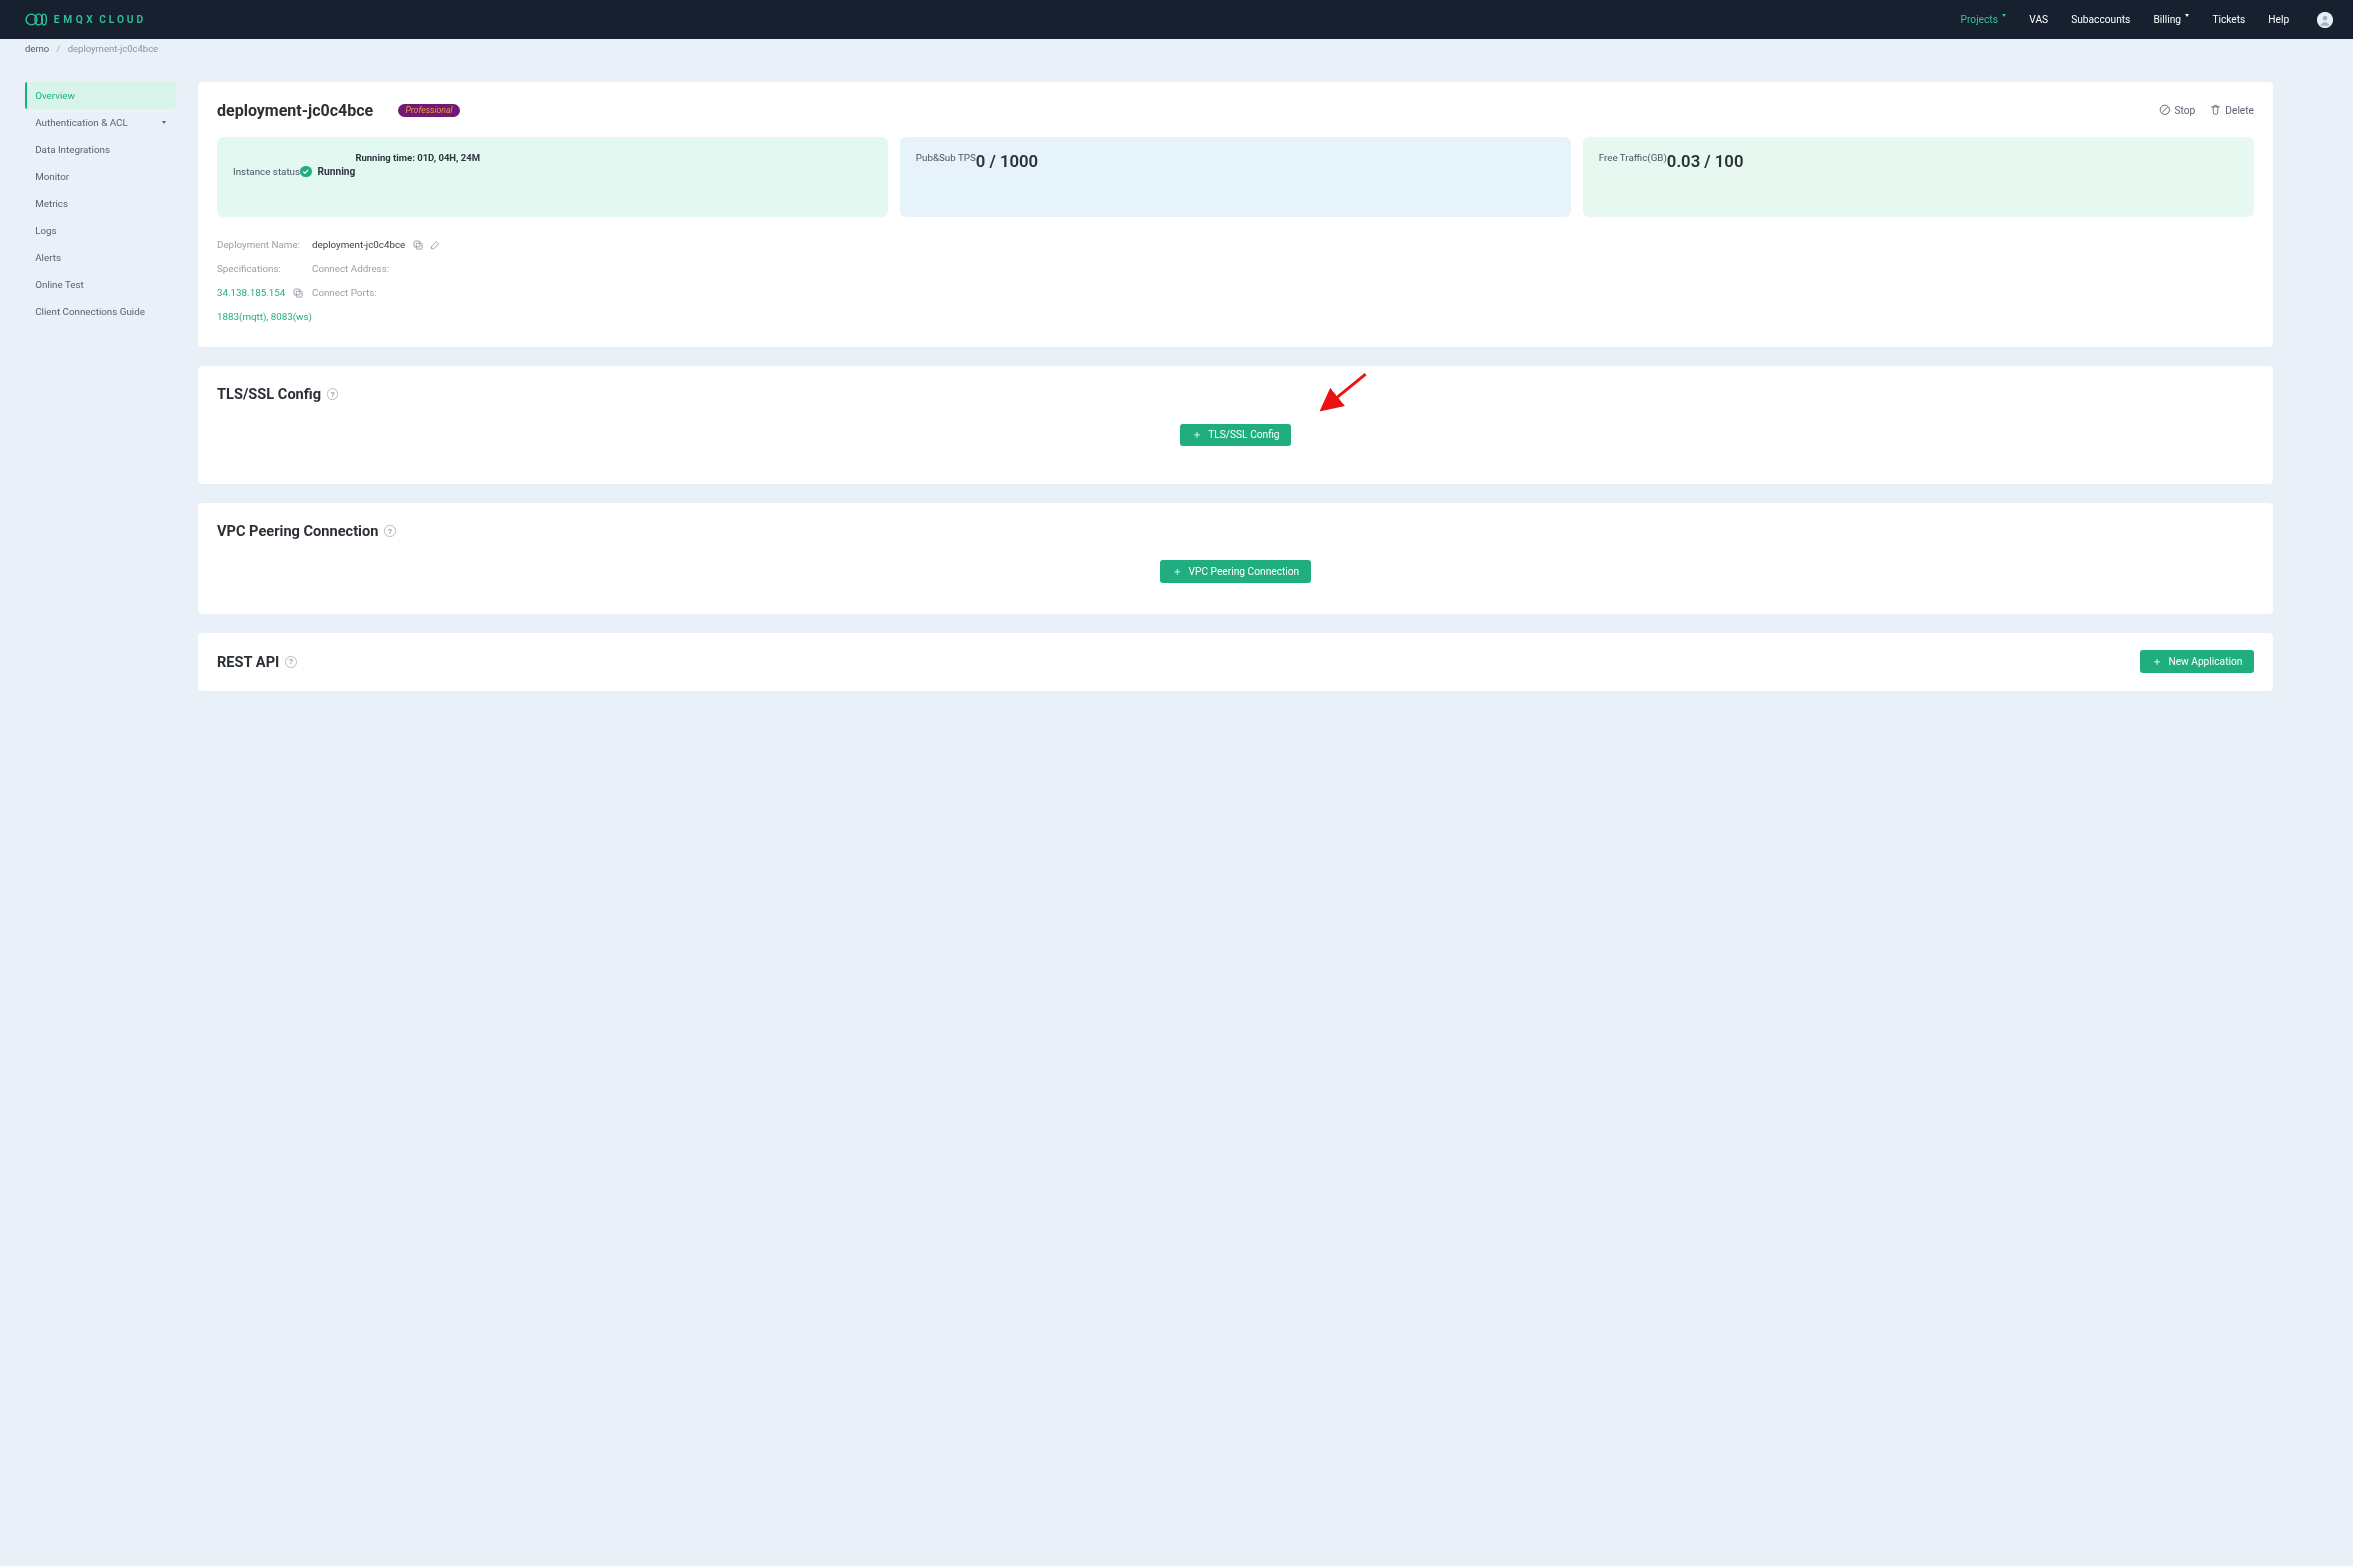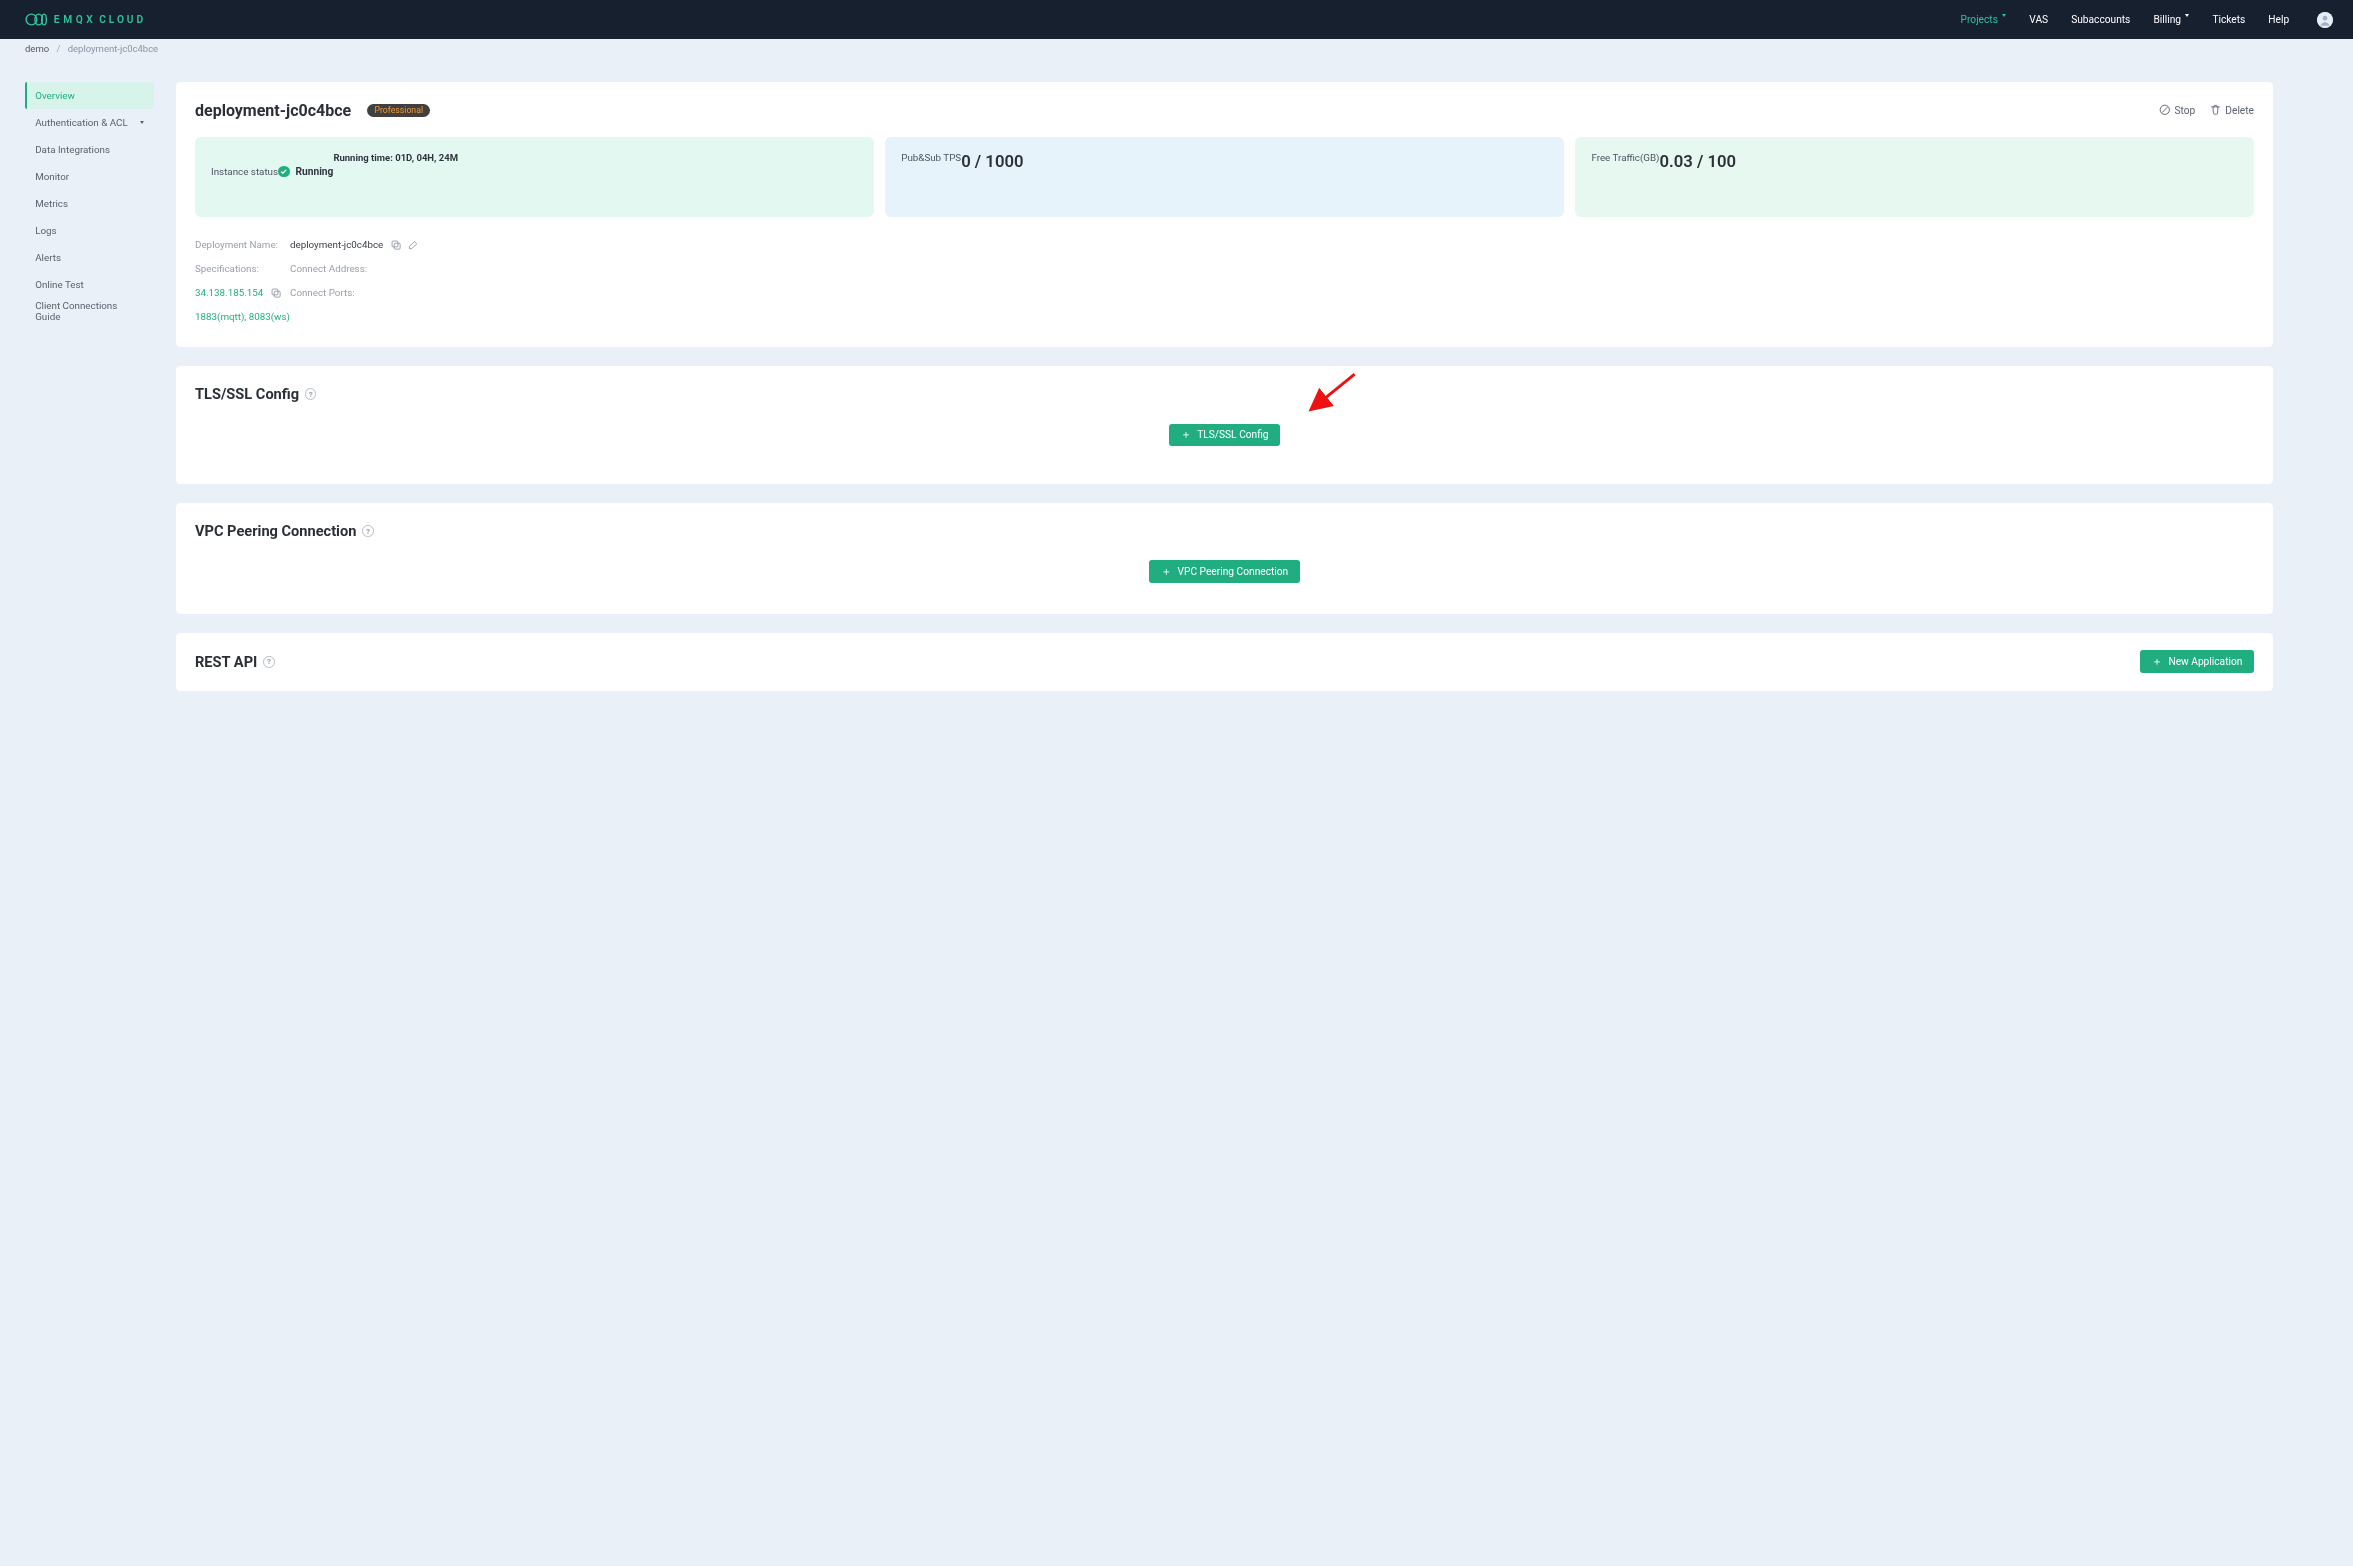--- a/index.html
+++ b/index.html
@@ -16,31 +16,31 @@
   .caret { width:0; height:0; border-left:2.9px solid transparent; border-right:2.9px solid transparent; border-top:3.6px solid currentColor; }
   .avatar { width:16px; height:16px; border-radius:50%; background:linear-gradient(#d9e4ef,#d9e4ef); display:flex; align-items:center; justify-content:center; overflow:hidden; margin-left:4.4px; }
   .avatar svg { display:block; }
 
   .breadcrumb { height:19.7px; display:flex; align-items:center; padding:0 25px; font-size:9.5px; color:#556; }
   .breadcrumb .sep { margin:0 7.3px; color:#9aa; }
   .breadcrumb a { color:#556; text-decoration:none; }
   .breadcrumb .current { color:#8a94a6; }
 
   .layout { display:flex; padding:23px 0 44px 0; }
-  .sidebar { width:176px; padding-left:25px; padding-right:22px; }
+  .sidebar { width:198px; padding-left:25px; padding-right:22px; }
   .side-item { height:27px; display:flex; align-items:center; padding:0 10.2px; color:#5a6270; cursor:pointer; border-radius:0; font-size:9.8px; }
   .side-item.active { background:#d8f3ea; color:#20ae80; position:relative; border-radius:2.2px; }
   .side-item.active::before { content:""; position:absolute; left:0; top:0; bottom:0; width:2.2px; background:#20ae80; border-radius:2.2px 0 0 2.2px; }
   .side-item .chev { margin-left:auto; width:0;height:0;border-left:2.9px solid transparent;border-right:2.9px solid transparent;border-top:3.6px solid #5a6270;}
   .content { flex:1; padding-right:80px; }
 
   .panel { background:#fff; border-radius:4.4px; padding:19px 19px 25px 19px; margin-bottom:19px; }
   .panel-head { display:flex; align-items:center; }
   .dep-title { font-size:16px; font-weight:700; color:#2b2f36; }
-  .badge { background:#404040; color:#f09a3a; font-size:8.7px; padding:1.5px 7.3px; border-radius:7.3px; margin-left:16px; }
+  .badge { background:#701a75; color:#f09a3a; font-size:8.7px; padding:1.5px 7.3px; border-radius:7.3px; margin-left:25px;font-style:italic; }
   .head-spacer { flex:1; }
   .head-actions { display:flex; align-items:center; gap:14.6px; }
   .head-btn { display:flex; align-items:center; gap:4.4px; color:#5a6270; cursor:pointer; font-size:10.2px; }
   .head-btn svg { display:block; }
 
   .cards { display:flex; gap:11.6px; margin-top:17.5px; }
   .card { flex:1; border-radius:5.8px; padding:14.6px 16px 11.6px 16px; min-height:80px; display:flex; flex-direction:row; }
   .card-label { font-size:9.8px; color:#4c5563; margin-bottom:11.6px; }
   .card-value { font-size:16.7px; font-weight:600; color:#2b2f36; }
   .card .bar { height:3.6px; border-radius:2.2px; margin-top:auto; }

